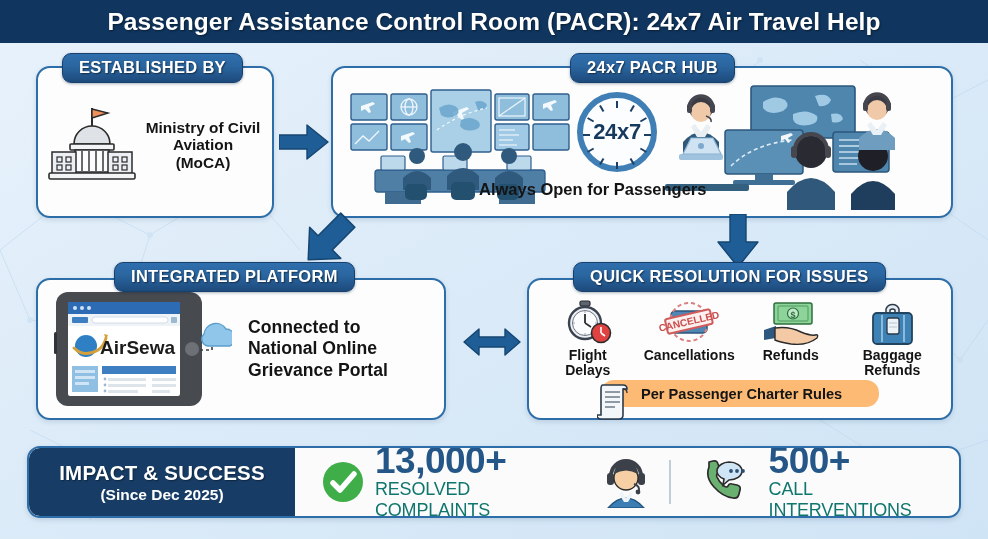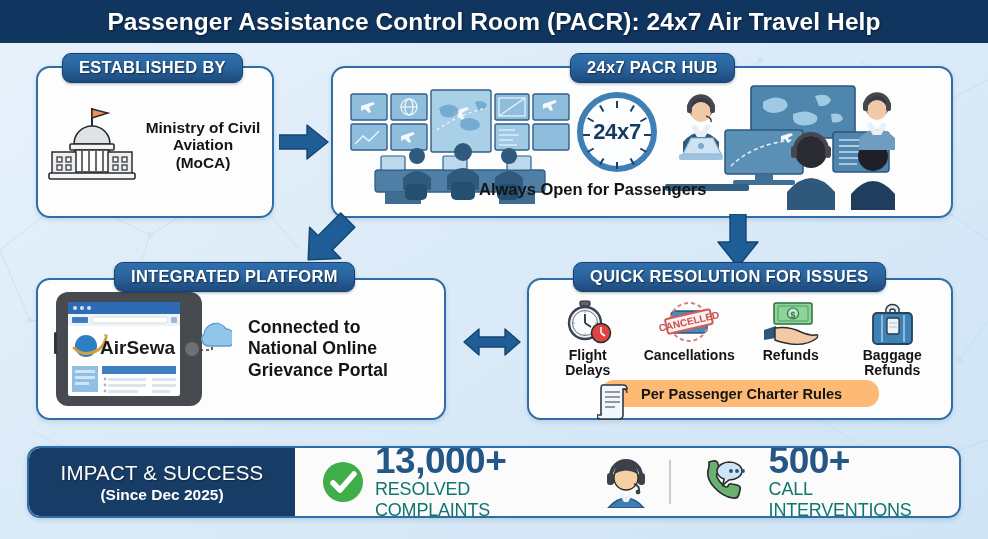--- a/index.html
+++ b/index.html
@@ -116,21 +116,21 @@
     position: absolute; left: 27px; top: 446px; width: 934px; height: 72px;
     background: #fbfbfb; border: 2.2px solid #2e6ea8; border-radius: 13px;
     display: flex; align-items: stretch; z-index: 3; overflow: hidden;
     box-shadow: 0 2px 5px rgba(20,60,100,.16);
   }
   #impact-label {
     width: 266px; background: #173d66; border-radius: 11px 0 0 11px;
     display: flex; flex-direction: column; align-items: center; justify-content: center;
     color: #fff;
   }
-  #impact-label .l1 { font-size: 20.5px; font-weight: normal; letter-spacing: .2px; text-shadow: 1px 1px 1.5px rgba(0,0,0,.4); }
+  #impact-label .l1 { font-size: 20.5px; font-weight: bold; letter-spacing: .2px; text-shadow: 1px 1px 1.5px rgba(0,0,0,.4); }
   #impact-label .l2 { font-size: 15.5px; font-weight: bold; margin-top: 1px; }
   #impact-stats { flex: 1; display: flex; align-items: center; }
   .stat { display: flex; align-items: center; gap: 10px; }
   .stat .num { font-size: 37px; font-weight: bold; color: #245788; line-height: .95; letter-spacing: -.5px; }
   .stat .sub { font-size: 18px; font-weight: normal; color: #0f766e; letter-spacing: -.2px; }
   .stat .txtcol { display: flex; flex-direction: column; align-items: flex-start; }
   #stat-divider { width: 2px; height: 44px; background: #c3cdd6; margin: 0 10px; }
 
   
   .arrow { position: absolute; z-index: 4; }

